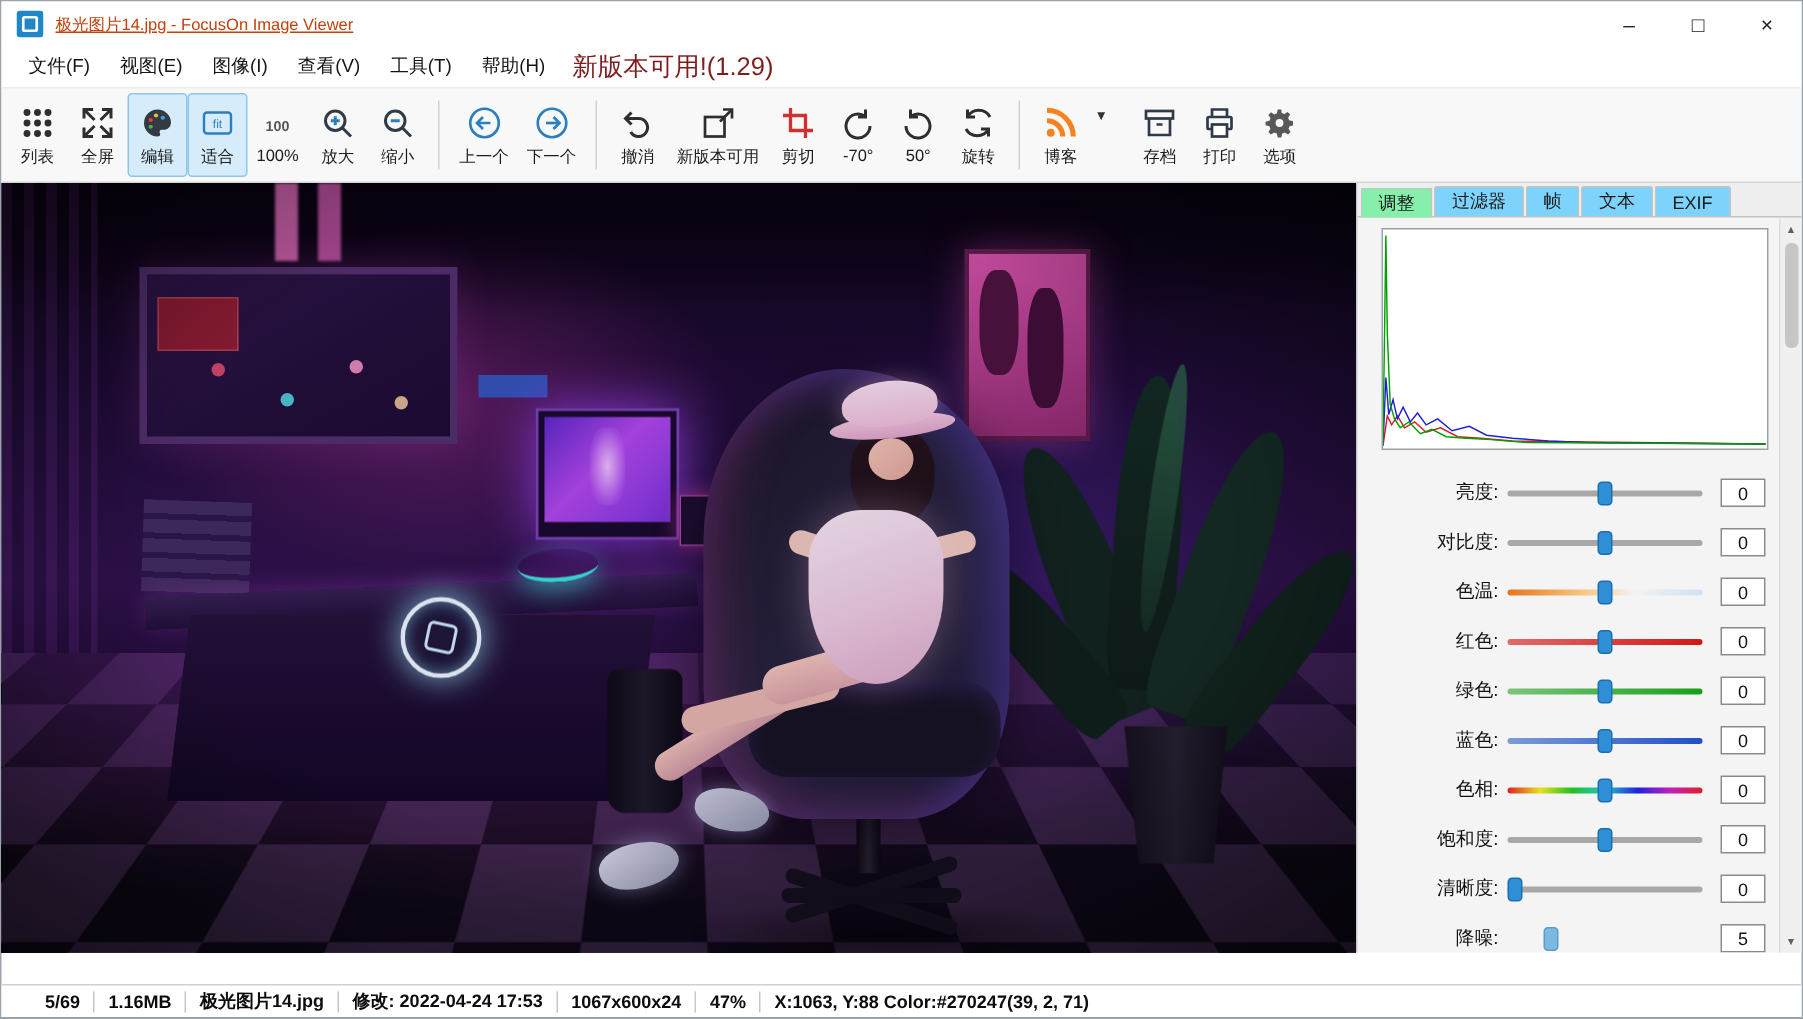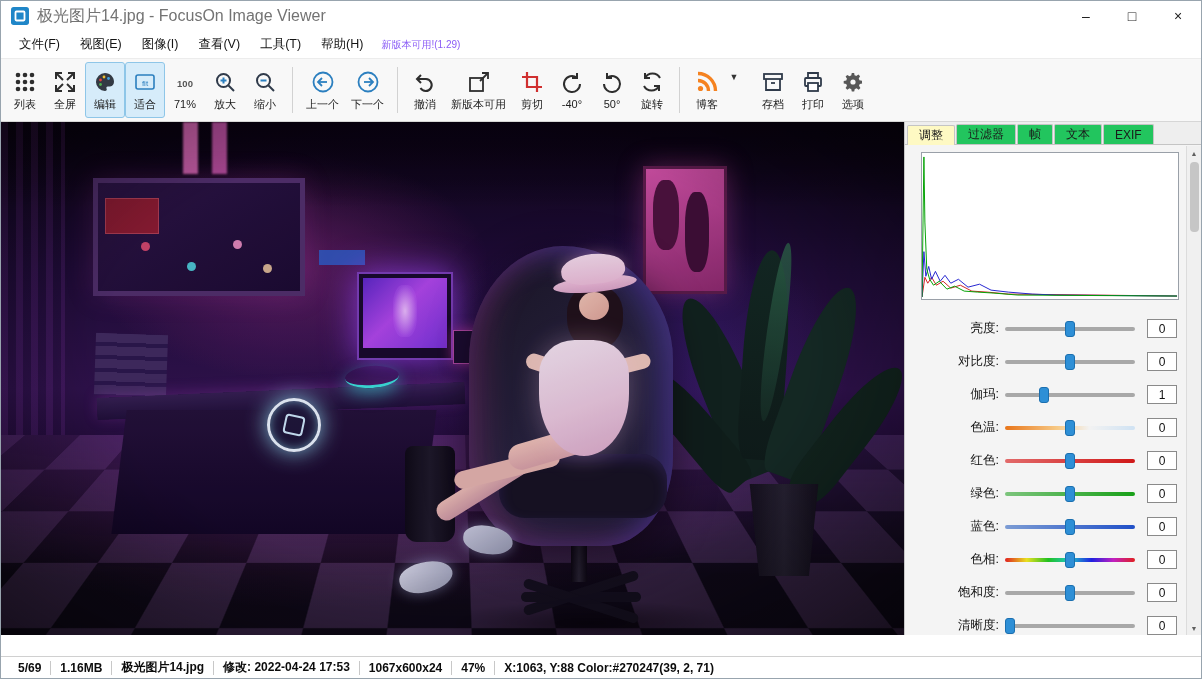--- a/index.html
+++ b/index.html
@@ -3,28 +3,28 @@
 <meta charset="utf-8">
 <style>
   * { box-sizing: border-box; margin: 0; padding: 0; }
   html,body { width:1202px; height:679px; overflow:hidden; }
   body { font-family:"Liberation Sans","DejaVu Sans",sans-serif; background:#fff; }
   .window { width:1202px; height:679px; display:flex; flex-direction:column; border:1px solid #98a4ae; background:#fff; }
 
   
   .titlebar { height:30px; display:flex; align-items:center; background:#fff; flex:0 0 auto; }
   .app-icon { width:18px; height:18px; margin:0 8px 0 10px; flex:0 0 auto; }
-  .title-text { font-size:16px; color:#737373; }
+  .title-text { font-size:11px; color:#c2410c;text-decoration:underline; }
   .win-controls { margin-left:auto; display:flex; height:100%; }
   .win-btn { width:46px; display:flex; align-items:center; justify-content:center; font-size:14px; color:#222; cursor:default; }
 
   
   .menubar { height:27px; display:flex; align-items:center; background:#fff; padding-left:8px; flex:0 0 auto; }
   .menu-item { padding:0 10px; font-size:12.5px; color:#141414; }
-  .menu-update { padding:0 8px; font-size:10px; color:#8b5cf6; }
+  .menu-update { padding:0 8px; font-size:17px; color:#7f1d1d; }
 
   
   .toolbar { height:64px; background:#f8f8f8; border-top:1px solid #ececec; border-bottom:1px solid #d6d6d6; display:flex; align-items:center; padding:0 4px; flex:0 0 auto; }
   .tool-btn { display:flex; flex-direction:column; align-items:center; justify-content:center; min-width:40px; height:56px; padding:2px 5px; gap:2px; border:1px solid transparent; border-radius:3px; }
   .tool-btn.active { background:#d6ecfa; border-color:#8ec6e8; }
   .tico { width:26px; height:26px; display:flex; align-items:center; justify-content:center; }
   .tico svg { width:24px; height:24px; }
   .tlabel { font-size:11px; color:#1c1c1c; white-space:nowrap; }
   .tool-sep { width:1px; height:46px; background:#d2d2d2; margin:0 7px; flex:0 0 auto; }
   .caret-btn { width:14px; height:56px; display:flex; align-items:flex-start; justify-content:center; padding-top:10px; font-size:9px; color:#333; }
@@ -97,22 +97,22 @@
   .sc-shin1 { left:428px; top:352px; width:120px; height:20px; border-radius:11px; background:linear-gradient(#ecc0b2,#cc9aa0); transform:rotate(-32deg); }
   .sc-shin2 { left:452px; top:338px; width:108px; height:18px; border-radius:10px; background:#e6b8ac; transform:rotate(-14deg); }
   .sc-shoe1 { left:398px; top:440px; width:54px; height:30px; border-radius:46% 54% 50% 50%; background:linear-gradient(140deg,#d8dde8,#9aa2b4); box-shadow:0 0 14px rgba(190,210,255,.45); transform:rotate(-14deg); }
   .sc-shoe2 { left:462px; top:404px; width:50px; height:28px; border-radius:46% 54% 50% 50%; background:linear-gradient(140deg,#ccd2e0,#8e96a8); box-shadow:0 0 12px rgba(190,210,255,.4); transform:rotate(8deg); }
   .sc-cast { left:0; top:0; right:0; bottom:0; background:rgba(60,10,90,.10); }
   .sc-vignette { left:0; top:0; right:0; bottom:0; background:radial-gradient(ellipse at 50% 45%,transparent 55%,rgba(0,0,0,.55) 100%); }
 
   
   .side-panel { flex:1; background:#f4f4f4; border-left:1px solid #c8c8c8; display:flex; flex-direction:column; position:relative; min-width:0; }
   .tabs { display:flex; height:23px; background:#eeeeee; border-bottom:1px solid #c4c4c4; padding:2px 0 0 2px; gap:1px; flex:0 0 auto; }
-  .tab { padding:2px 11px; font-size:12px; color:#1a1a1a; background:#22c55e; border:1px solid #c4c4c4; border-bottom:none; border-radius:2px 2px 0 0; display:flex; align-items:center; }
-  .tab.active { background:#fef9c3; position:relative; top:1px; }
+  .tab { padding:2px 11px; font-size:12px; color:#1a1a1a; background:#7dd3fc; border:1px solid #c4c4c4; border-bottom:none; border-radius:2px 2px 0 0; display:flex; align-items:center; }
+  .tab.active { background:#86efac; position:relative; top:1px; }
   .histogram { margin:7px 22px 10px 16px; height:148px; background:#fff; border:1px solid #9aa0a8; flex:0 0 auto; }
   .histogram svg { width:100%; height:100%; display:block; }
   .sliders { flex:1; overflow:hidden; padding-top:2px; }
   .slider-row { display:flex; align-items:center; height:33px; padding-right:24px; }
   .slabel { width:100px; padding-right:6px; text-align:right; font-size:12.5px; color:#111; flex:0 0 auto; white-space:nowrap; }
   .track-wrap { position:relative; flex:1; height:18px; margin-right:12px; }
   .track { position:absolute; top:7px; left:0; right:0; height:4px; border-radius:2px; }
   .t-gray { background:#a8a8a8; }
   .t-temp { background:linear-gradient(to right,#e8751a,#f7c985 40%,#f2f2f2 65%,#cfe2f3); }
   .t-red  { background:linear-gradient(to right,#e26a6a,#d01818); }
@@ -121,21 +121,21 @@
   .t-hue  { background:linear-gradient(to right,#e02020,#e8e020,#20c020,#20c8c8,#2020e0,#c020c0,#e02020); }
   .thumb { position:absolute; top:1px; width:10px; height:16px; margin-left:-5px; background:#2e8fd6; border:1px solid #1b6faf; border-radius:3px; }
   .thumb.faded { background:#7db8e0; border-color:#5a9cc8; }
   .valbox { width:30px; height:19px; background:#fff; border:1px solid #8a8a8a; font-size:12px; color:#111; display:flex; align-items:center; justify-content:center; flex:0 0 auto; }
   .panel-scroll { position:absolute; right:0; top:24px; bottom:0; width:15px; background:#f0f0f0; border-left:1px solid #dcdcdc; display:flex; flex-direction:column; align-items:center; }
   .scroll-arrow { font-size:7px; color:#606060; height:14px; display:flex; align-items:center; justify-content:center; width:100%; flex:0 0 auto; }
   .scroll-arrow.down { margin-top:auto; }
   .scroll-thumb { width:9px; height:70px; background:#c6c6c6; border-radius:4px; margin-top:2px; flex:0 0 auto; }
 
   
-  .statusbar { height:22px; background:#fff; border-top:1px solid #d0d0d0; display:flex; align-items:center; padding-left:8px; flex:0 0 auto;margin-top:21px; }
+  .statusbar { height:22px; background:#fff; border-top:1px solid #d0d0d0; display:flex; align-items:center; padding-left:20px; flex:0 0 auto;margin-top:21px; }
   .status-item { padding:0 9px; font-size:12px; font-weight:700; color:#0c0c0c; white-space:nowrap; }
   .status-sep { width:1px; height:14px; background:#c8c8c8; flex:0 0 auto; }
 </style>
 </head>
 <body>
 
 <div class="window">
 
   <div class="titlebar">
     <svg class="app-icon" viewBox="0 0 20 20">
@@ -212,21 +212,21 @@
           </svg>
         </span>
       <span class="tlabel">适合</span>
     </div>
     <div class="tool-btn">
       <span class="tico">
           <svg viewBox="0 0 24 24">
             <text x="12" y="16" font-size="9.5" font-weight="bold" text-anchor="middle" fill="#555" font-family="sans-serif">100</text>
           </svg>
         </span>
-      <span class="tlabel">71%</span>
+      <span class="tlabel">100%</span>
     </div>
     <div class="tool-btn">
       <span class="tico">
           <svg viewBox="0 0 24 24" fill="none" stroke="#2f3a4a" stroke-width="2">
             <circle cx="10.5" cy="10.5" r="6.5"></circle>
             <path d="M15.5 15.5L21 21"></path>
             <path d="M7.5 10.5h6M10.5 7.5v6" stroke="#2b7fbf"></path>
           </svg>
         </span>
       <span class="tlabel">放大</span>
@@ -295,21 +295,21 @@
         </span>
       <span class="tlabel">剪切</span>
     </div>
     <div class="tool-btn">
       <span class="tico">
           <svg viewBox="0 0 24 24" fill="none" stroke="#2e2e2e" stroke-width="2">
             <path d="M20 13a8 8 0 1 1-3.2-6.4"></path>
             <path d="M17 2v5h-5"></path>
           </svg>
         </span>
-      <span class="tlabel">-40°</span>
+      <span class="tlabel">-70°</span>
     </div>
     <div class="tool-btn">
       <span class="tico">
           <svg viewBox="0 0 24 24" fill="none" stroke="#2e2e2e" stroke-width="2">
             <path d="M4 13a8 8 0 1 0 3.2-6.4"></path>
             <path d="M7 2v5h5"></path>
           </svg>
         </span>
       <span class="tlabel">50°</span>
     </div>
@@ -467,28 +467,20 @@
         </div>
         <div class="slider-row">
           <span class="slabel">对比度:</span>
           <div class="track-wrap">
               <div class="track t-gray"></div>
               <div class="thumb" style="left:50%"></div>
             </div>
           <div class="valbox">0</div>
         </div>
         <div class="slider-row">
-          <span class="slabel">伽玛:</span>
-          <div class="track-wrap">
-              <div class="track t-gray"></div>
-              <div class="thumb" style="left:30%"></div>
-            </div>
-          <div class="valbox">1</div>
-        </div>
-        <div class="slider-row">
           <span class="slabel">色温:</span>
           <div class="track-wrap">
               <div class="track t-temp"></div>
               <div class="thumb" style="left:50%"></div>
             </div>
           <div class="valbox">0</div>
         </div>
         <div class="slider-row">
           <span class="slabel">红色:</span>
           <div class="track-wrap">

